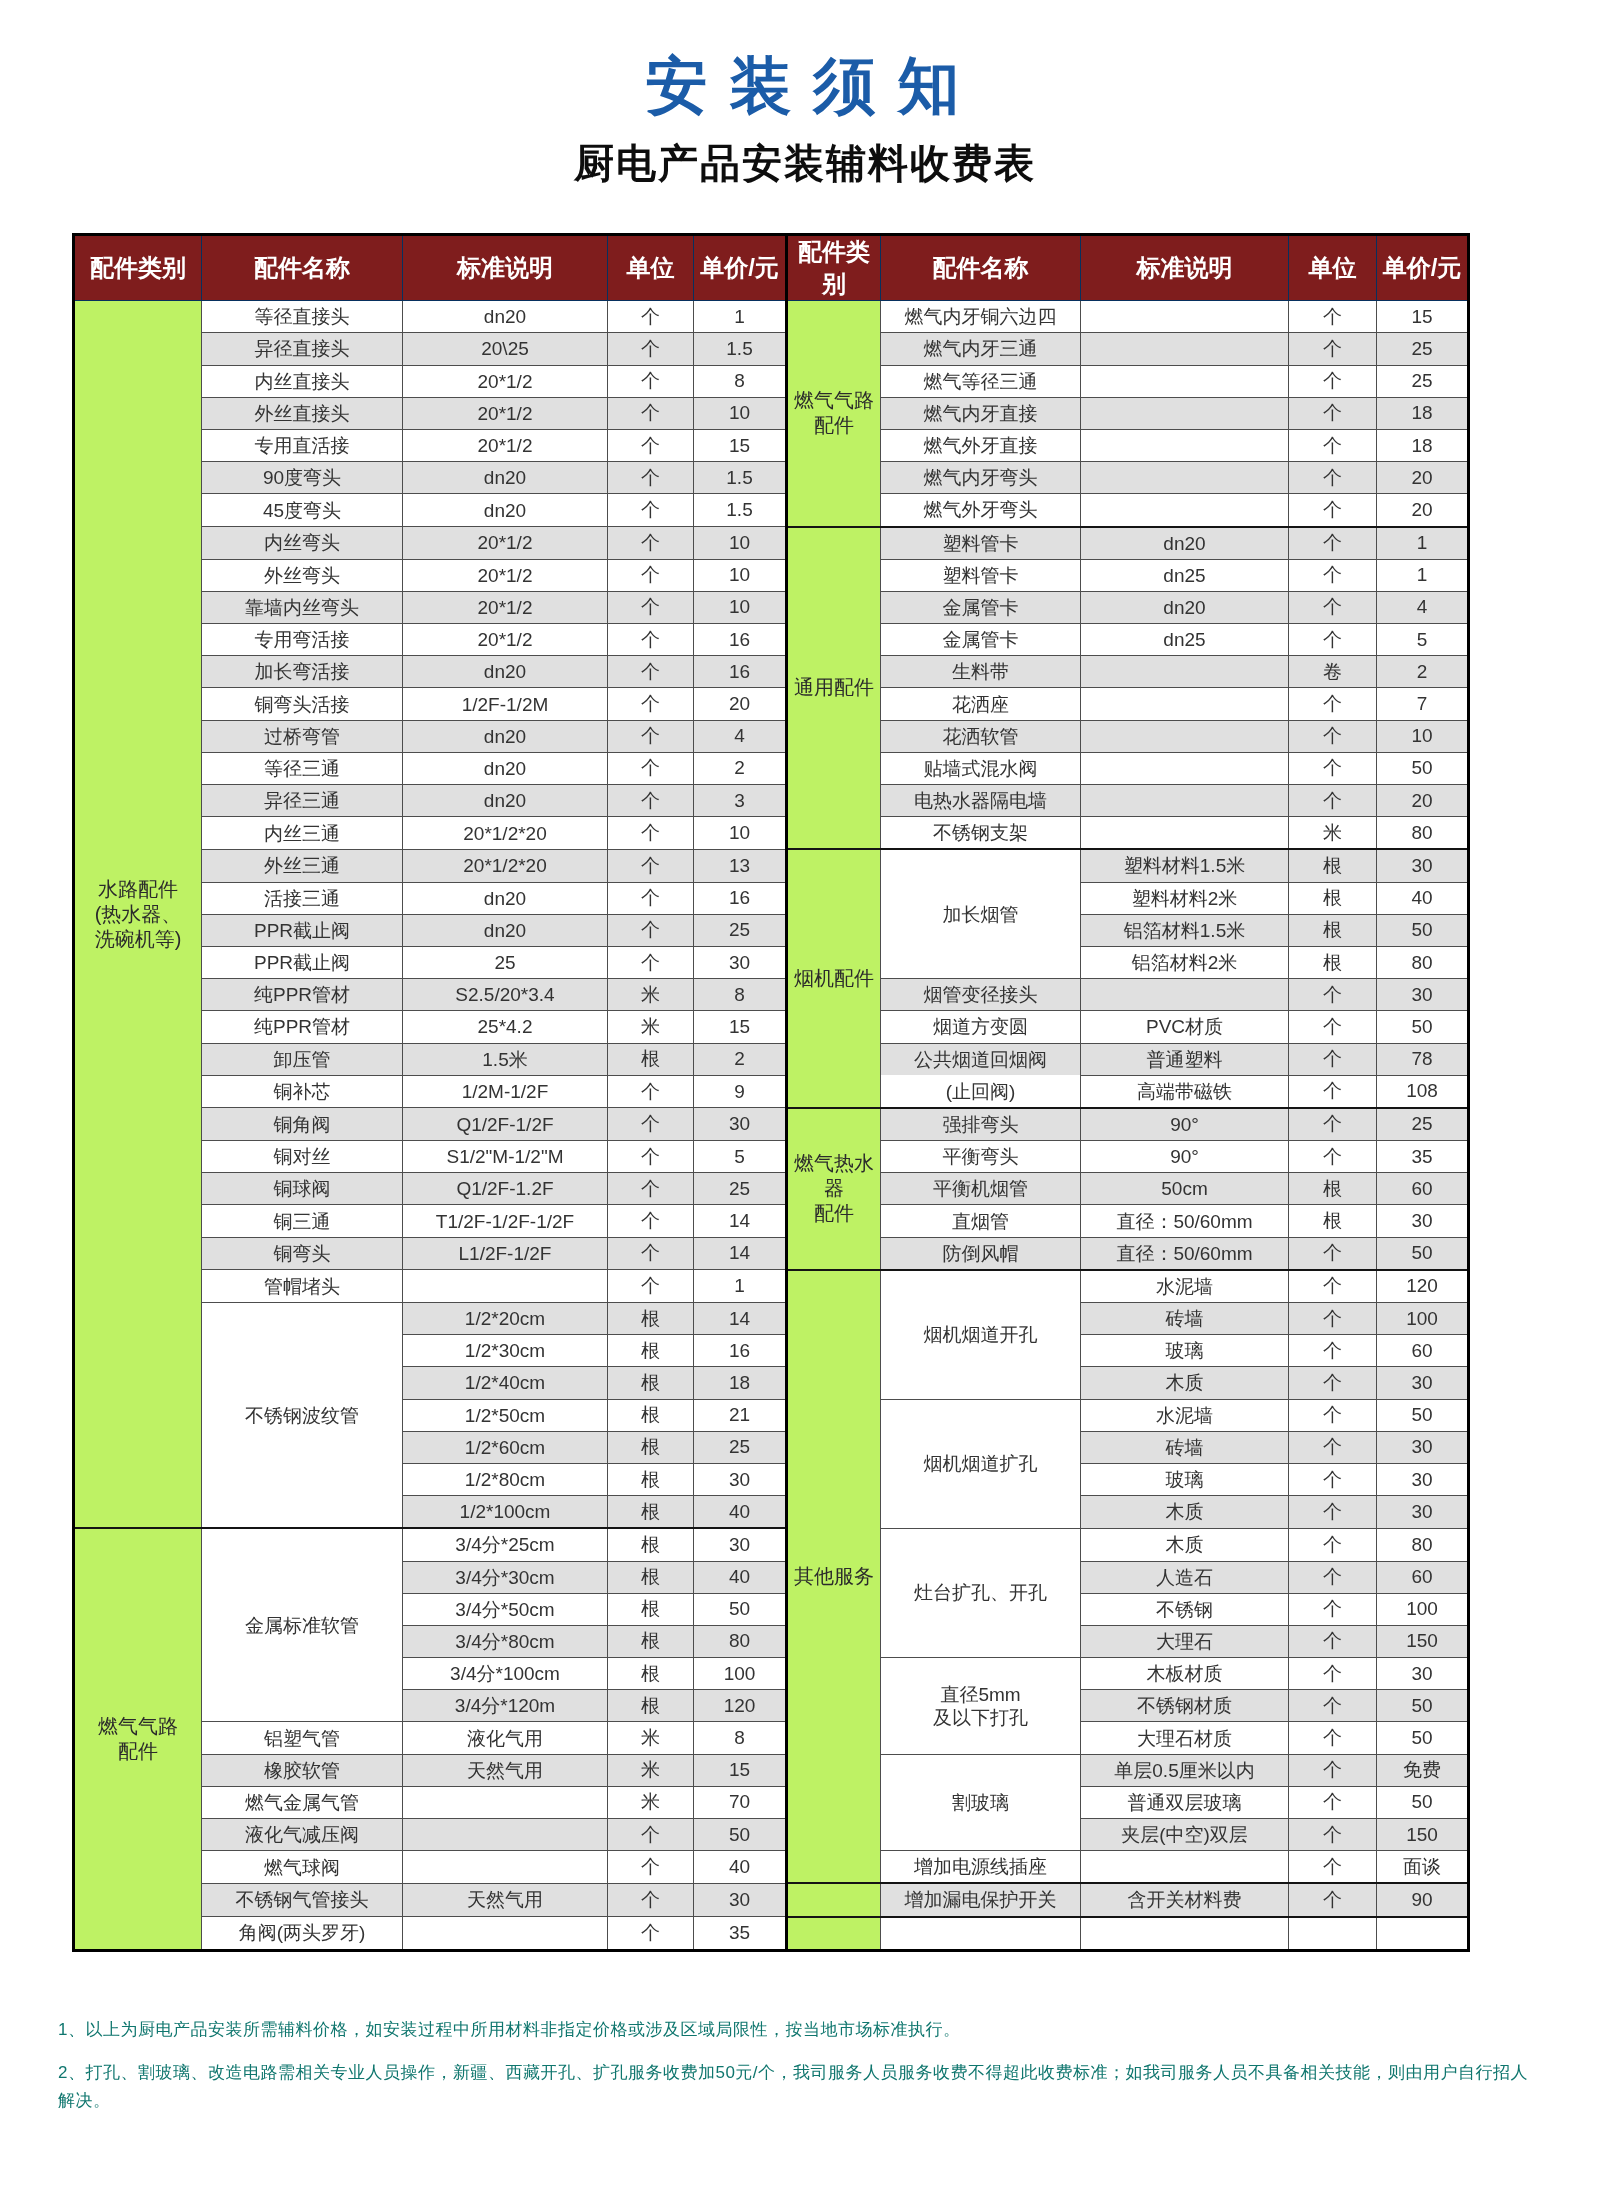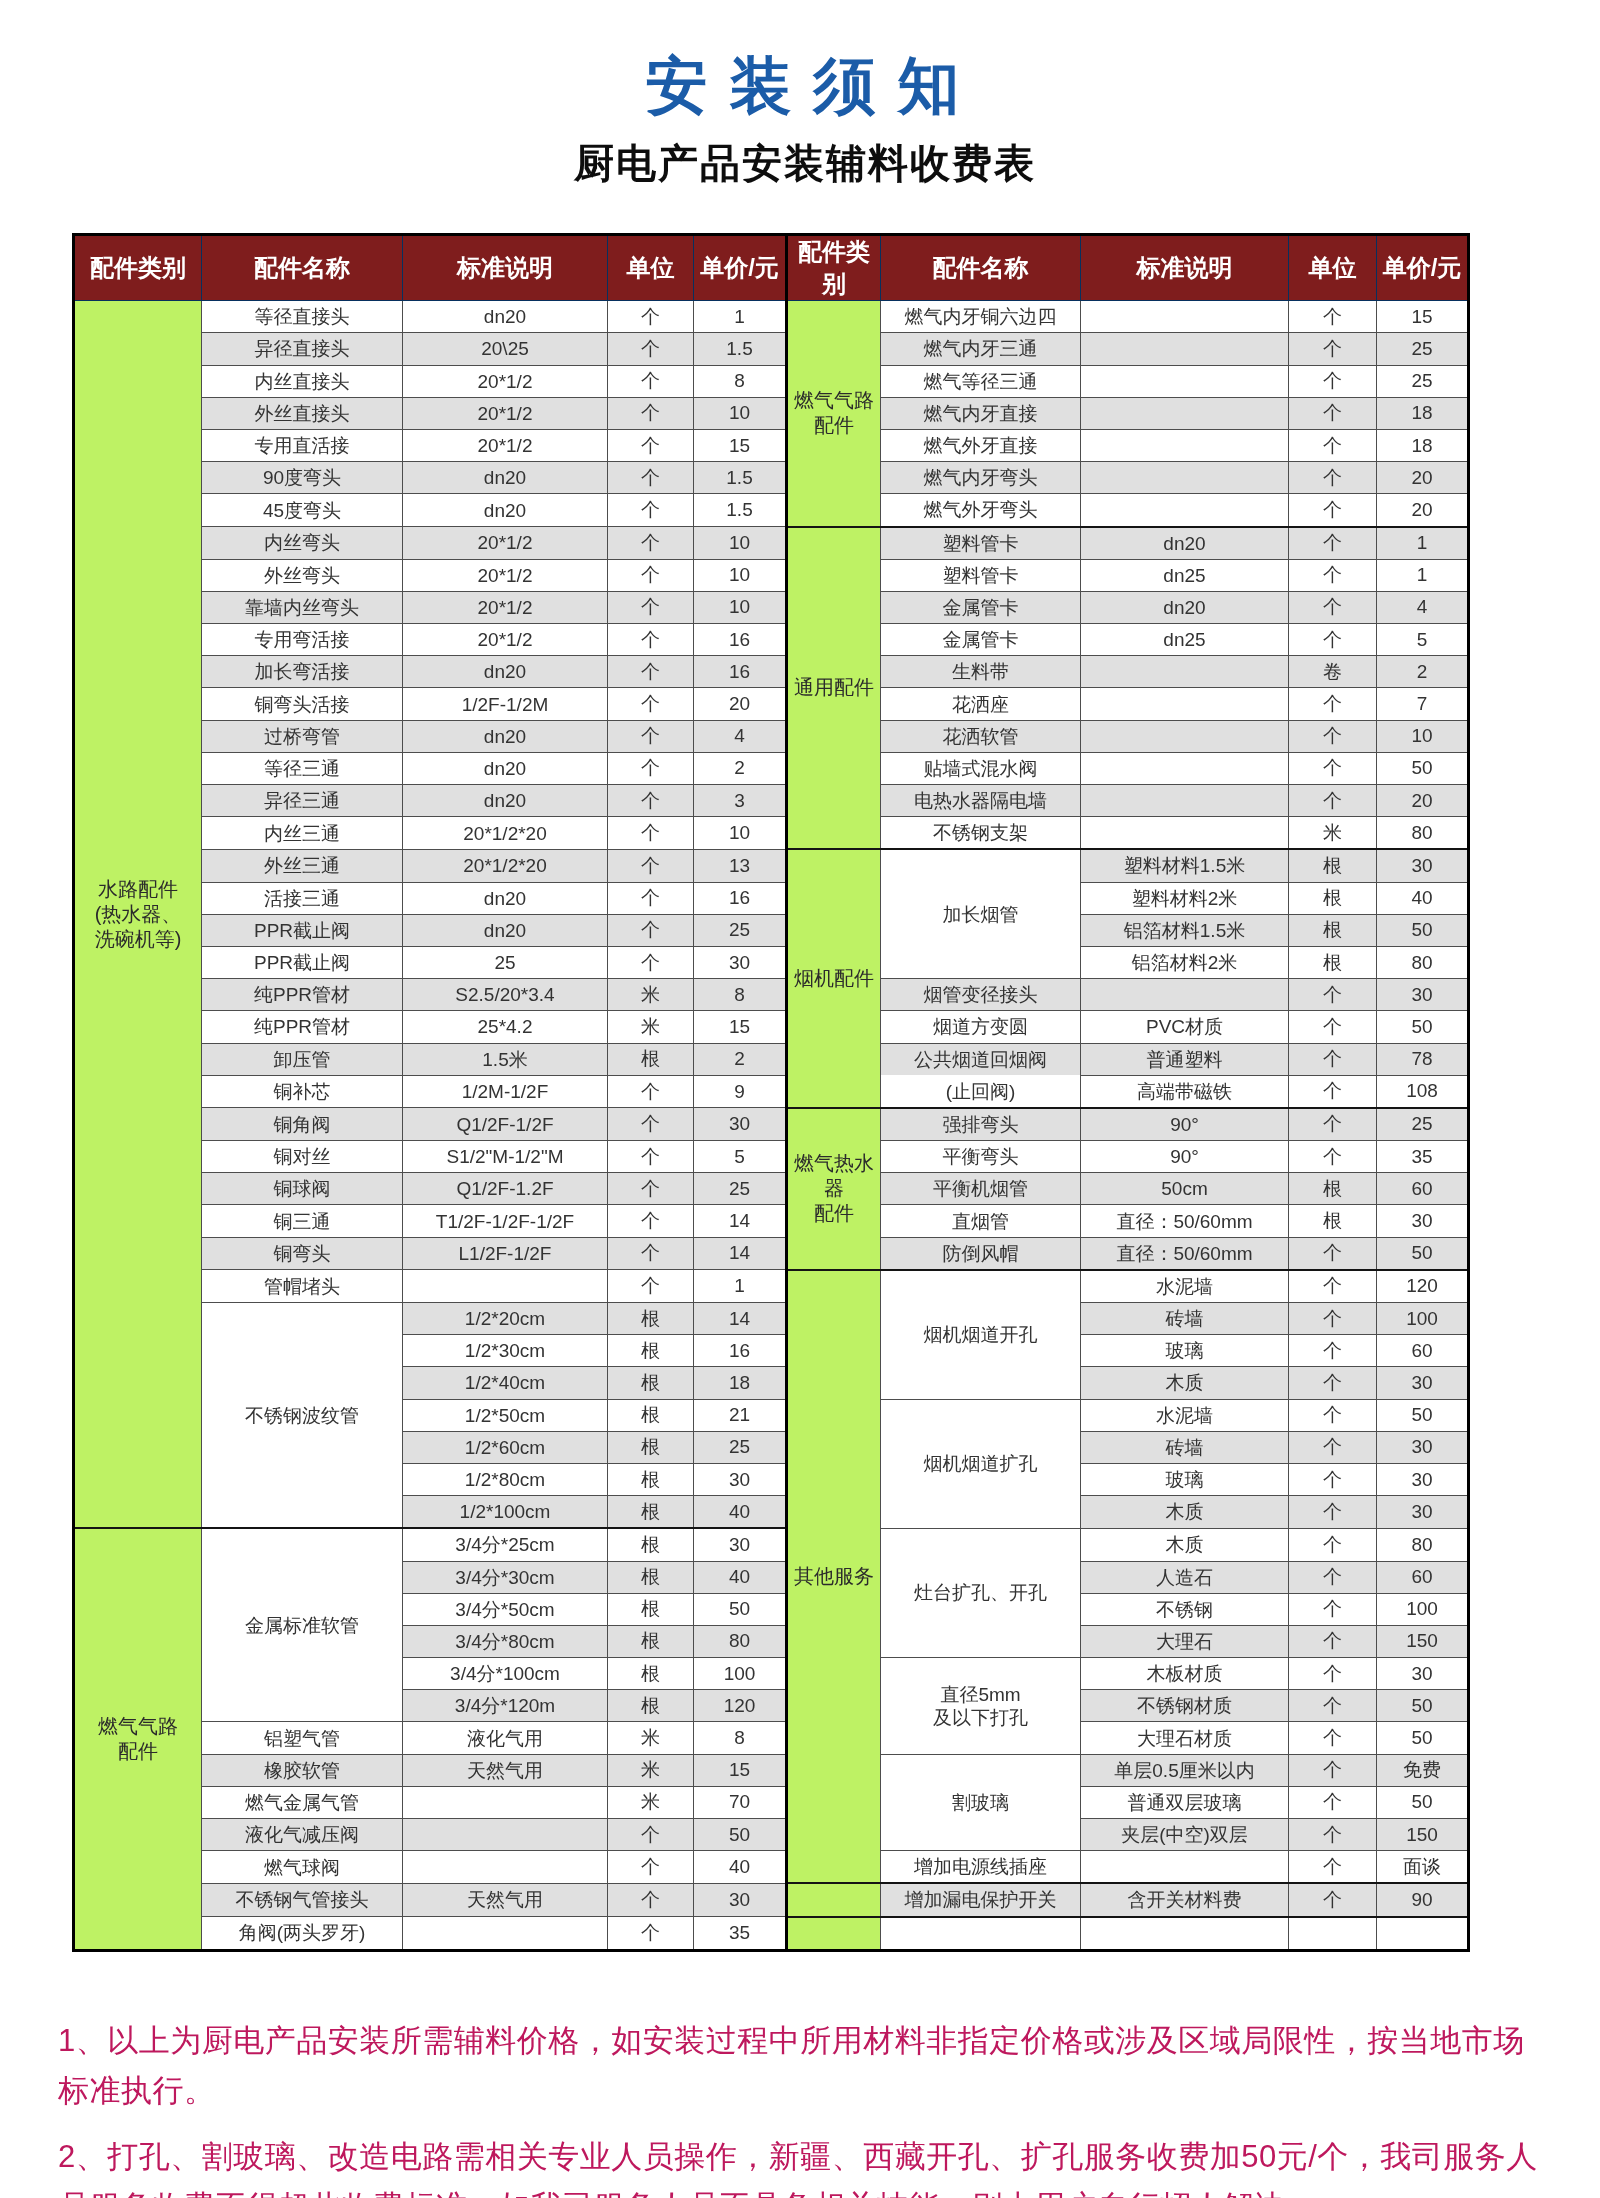--- a/index.html
+++ b/index.html
@@ -37,21 +37,21 @@
   td.name,td.spec{white-space:pre-line;line-height:23px;}
   td.odd{background:#ffffff;}
   td.even{background:#e0e0e0;}
   td.merged{background:#ffffff;}
   td.cb{border-top:2px solid #141414;}
   th.mid,td.mid{border-left:3px solid #000;}
   td.join-b{border-bottom:hidden;}
   td.join-t{border-top:hidden;}
   .notes{margin:64px 58px 0 58px;}
   .note{
-    font-size:31px;color:#be185d;line-height:1.62;
+    font-size:17px;color:#0f766e;line-height:1.62;
     margin:0 0 16px 0;letter-spacing:0.5px;
   }
 </style>
 </head>
 <body>
 
 <div class="page-title">安装须知</div>
 <div class="page-subtitle">厨电产品安装辅料收费表</div>
 
 <table class="fee-table">

